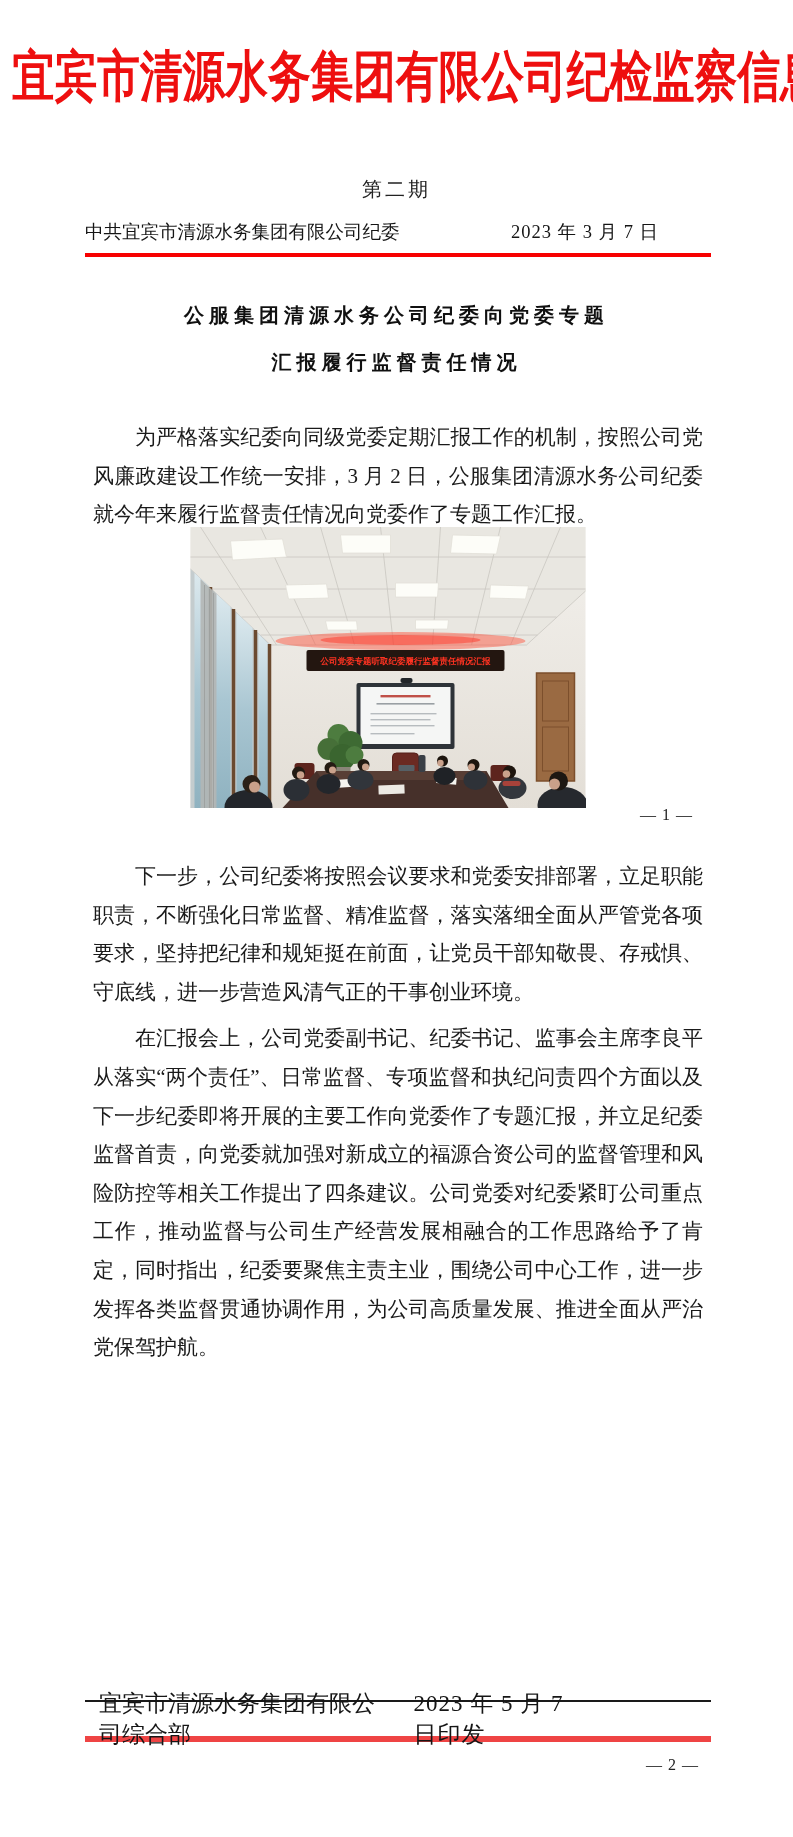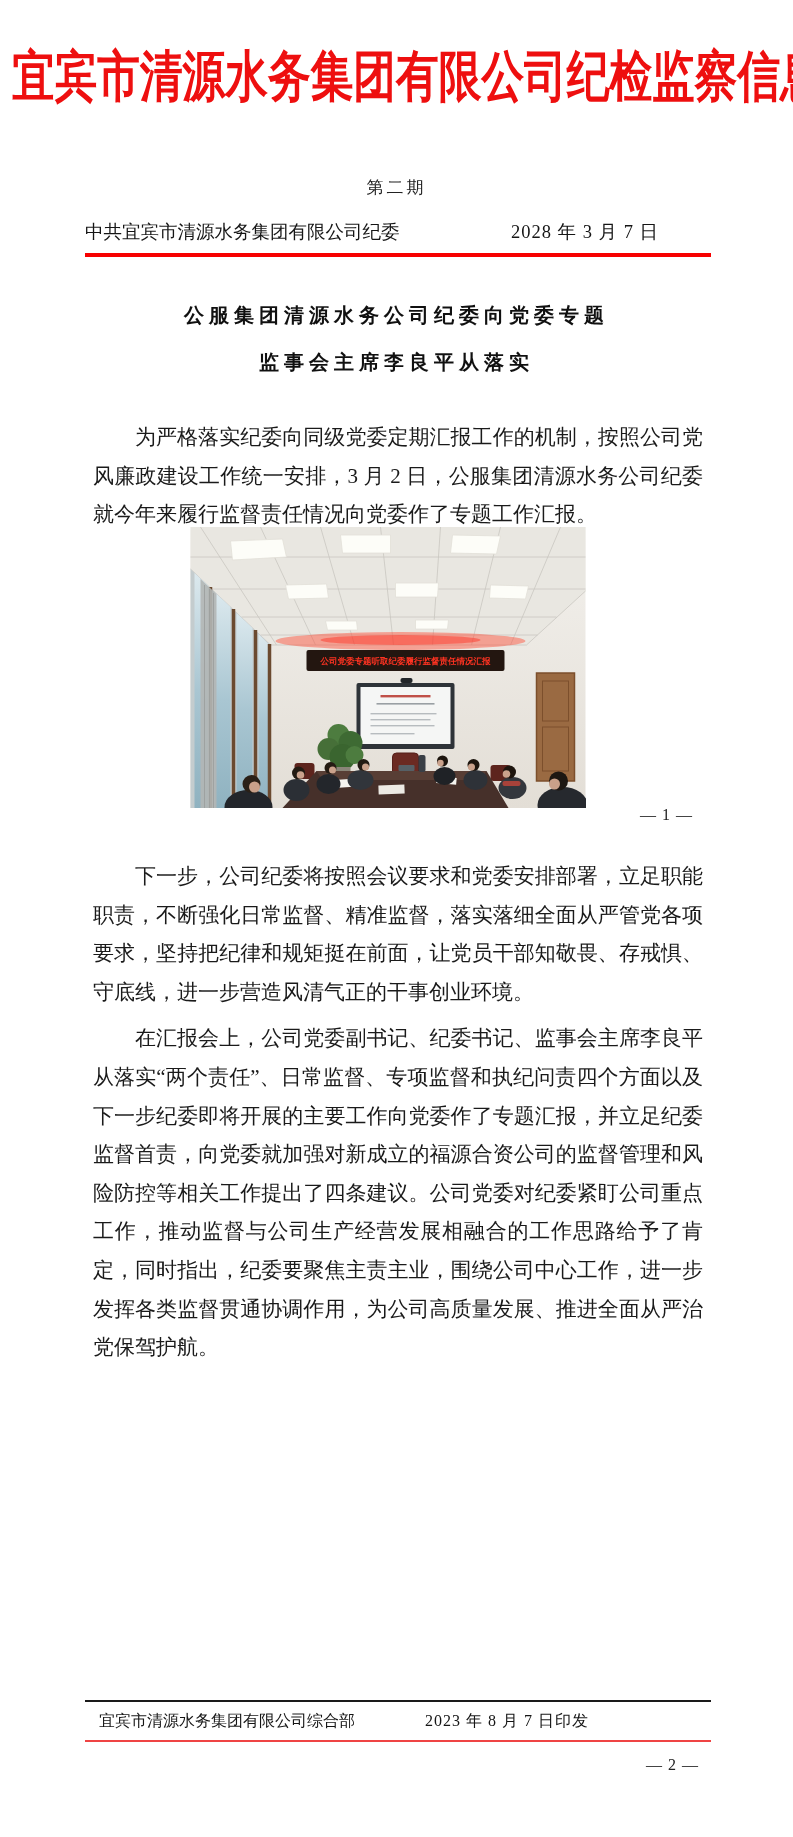--- a/index.html
+++ b/index.html
@@ -21,21 +21,21 @@
     font-weight:900;
     font-size:44px;
     letter-spacing:0px;
     transform:scale(0.97,1.25);
     transform-origin:center top;
     white-space:nowrap;
   }
   .issue-label{
     top:176px;left:0;right:0;
     text-align:center;
-    font-size:17px;
+    font-size:20px;
     letter-spacing:3px;
     color:#222;
   }
   .issuer-row{
     top:219px;left:85px;width:626px;
     display:flex;justify-content:space-between;align-items:center;
     font-size:18.5px;
     color:#151515;
   }
   .issuer-row .date{padding-right:52px;letter-spacing:1px;}
@@ -81,45 +81,45 @@
     color:#222;
     box-sizing:border-box;
   }
   .pagenum-1{top:806px;padding-right:18px;}
   .pagenum-2{top:1756px;padding-right:12px;}
 
   .footer-row{
     top:1700px;left:85px;width:626px;height:42px;
     box-sizing:border-box;
     border-top:2px solid #1a1a1a;
-    border-bottom:2px solid #ef4444;
+    border-bottom:6px solid #ef4444;
     display:flex;justify-content:space-between;align-items:center;
-    font-size:16px;
+    font-size:23px;
     color:#151515;
     padding-left:14px;
     gap:32px;
   }
   .footer-row .print-date{margin-right:122px;letter-spacing:1px;}
 </style>
 </head>
 <body>
 
 <div class="abs masthead">宜宾市清源水务集团有限公司纪检监察信息</div>
 
 <div class="abs issue-label">第二期</div>
 
 <div class="abs issuer-row">
   <span class="org">中共宜宾市清源水务集团有限公司纪委</span>
-  <span class="date">2028 年 3 月 7 日</span>
+  <span class="date">2023 年 3 月 7 日</span>
 </div>
 
 <div class="abs red-rule"></div>
 
 <div class="abs article-title title-1">公服集团清源水务公司纪委向党委专题</div>
-<div class="abs article-title title-2">监事会主席李良平从落实</div>
+<div class="abs article-title title-2">汇报履行监督责任情况</div>
 
 <div class="abs body-block p1">
   <p>为严格落实纪委向同级党委定期汇报工作的机制，按照公司党风廉政建设工作统一安排，3 月 2 日，公服集团清源水务公司纪委就今年来履行监督责任情况向党委作了专题工作汇报。</p>
 </div>
 
 <div class="abs photo-wrap">
   <svg viewBox="0 0 395 281" xmlns="http://www.w3.org/2000/svg">
     <defs>
       <linearGradient id="wallg" x1="0" y1="0" x2="0" y2="1">
         <stop offset="0" stop-color="#f3f1ed"></stop>
@@ -260,16 +260,16 @@
 
 <div class="abs pagenum pagenum-1">— 1 —</div>
 
 <div class="abs body-block p23">
   <p>下一步，公司纪委将按照会议要求和党委安排部署，立足职能职责，不断强化日常监督、精准监督，落实落细全面从严管党各项要求，坚持把纪律和规矩挺在前面，让党员干部知敬畏、存戒惧、守底线，进一步营造风清气正的干事创业环境。</p>
   <p>在汇报会上，公司党委副书记、纪委书记、监事会主席李良平从落实“两个责任”、日常监督、专项监督和执纪问责四个方面以及下一步纪委即将开展的主要工作向党委作了专题汇报，并立足纪委监督首责，向党委就加强对新成立的福源合资公司的监督管理和风险防控等相关工作提出了四条建议。公司党委对纪委紧盯公司重点工作，推动监督与公司生产经营发展相融合的工作思路给予了肯定，同时指出，纪委要聚焦主责主业，围绕公司中心工作，进一步发挥各类监督贯通协调作用，为公司高质量发展、推进全面从严治党保驾护航。</p>
 </div>
 
 <div class="abs footer-row">
   <span>宜宾市清源水务集团有限公司综合部</span>
-  <span class="print-date">2023 年 8 月 7 日印发</span>
+  <span class="print-date">2023 年 5 月 7 日印发</span>
 </div>
 
 <div class="abs pagenum pagenum-2">— 2 —</div>
 
 </body></html>

